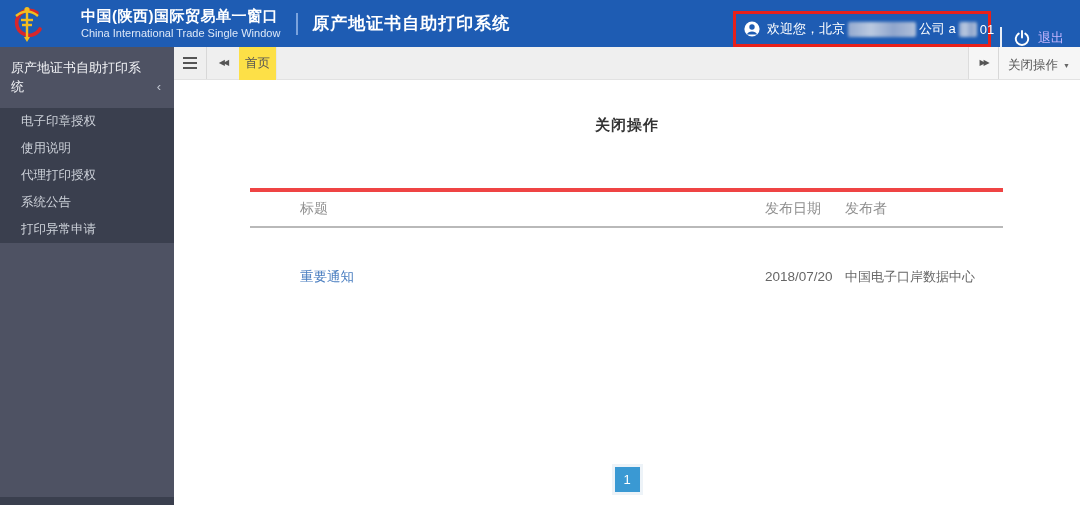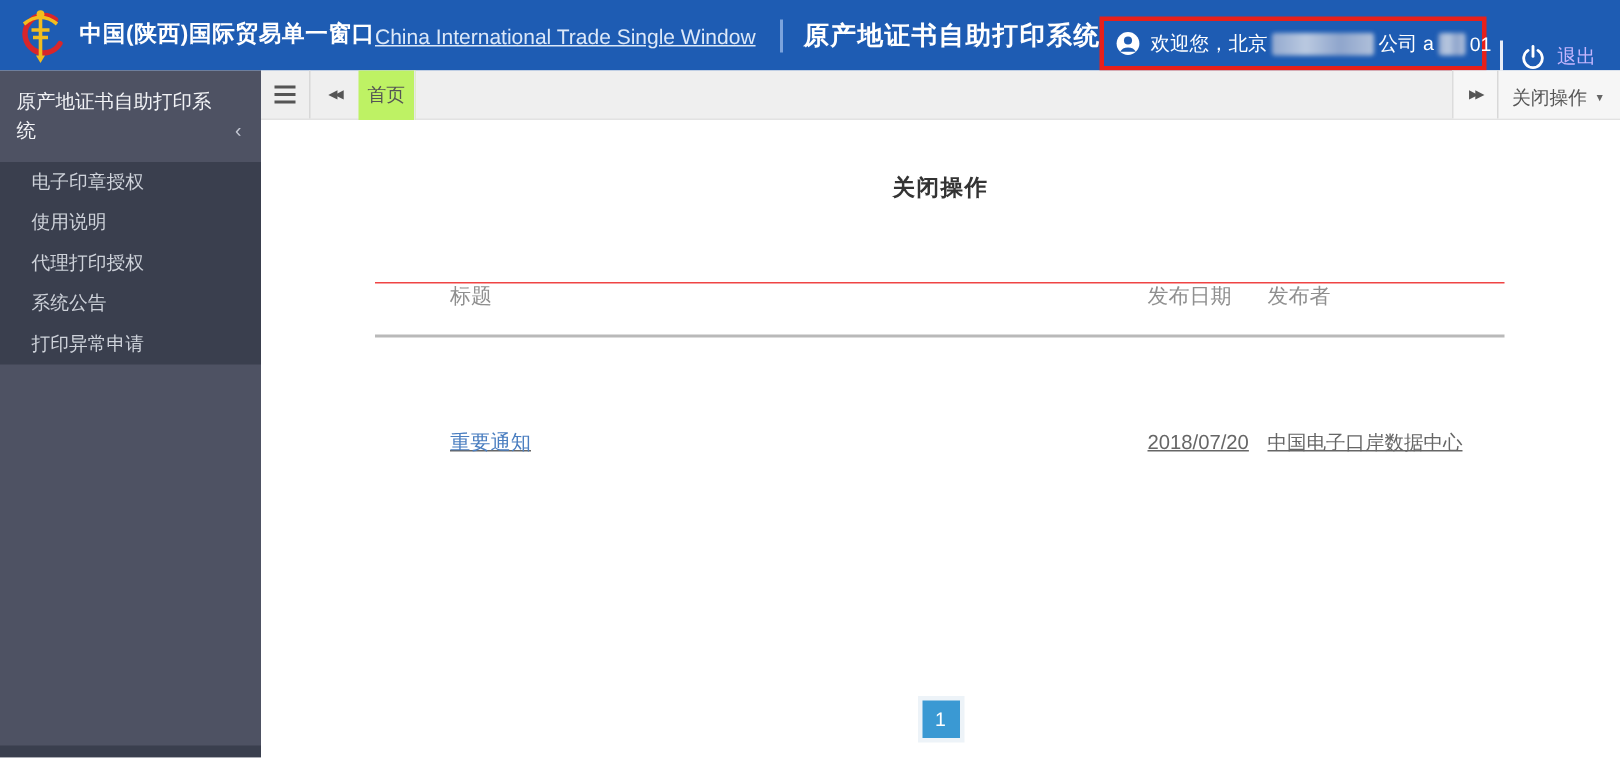--- a/index.html
+++ b/index.html
@@ -7,23 +7,23 @@
     width:1080px;height:505px;position:relative;overflow:hidden;
     font-family:"Liberation Sans","DejaVu Sans",sans-serif;
     -webkit-font-smoothing:antialiased;
   }
   
   .header{
     position:absolute;left:0;top:0;width:1080px;height:47px;
     background:#1e5cb3;display:flex;align-items:center;color:#fff;
   }
   .logo{width:36px;height:40px;margin:0 8px 0 9px;flex:0 0 auto;}
-  .brand{display:flex;flex-direction:row;line-height:1.1;}
+  .brand{display:flex;flex-direction:column;line-height:1.1;margin-left:28px;}
   .brand-title{font-size:15px;font-weight:bold;letter-spacing:.5px;}
-  .brand-sub{font-size:14px;color:#dce8f8;margin-top:2px;text-decoration:underline;}
+  .brand-sub{font-size:11px;color:#dce8f8;margin-top:2px;}
   .brand-divider{width:2px;height:22px;background:#7ba3dd;margin:0 14px 0 16px;}
   .app-title{font-size:17px;font-weight:bold;letter-spacing:1px;}
   .header-right{position:absolute;right:0;top:0;height:47px;display:flex;align-items:flex-end;}
   .user-box{
     box-sizing:border-box;width:258px;height:36px;
     border:3px solid #e8201a;display:flex;align-items:center;
     padding-left:8px;white-space:nowrap;
   }
   .user-icon{width:16px;height:16px;margin-right:7px;flex:0 0 auto;}
   .welcome-text{font-size:13px;color:#fff;display:flex;align-items:center;}
@@ -61,21 +61,21 @@
     display:flex;align-items:stretch;
   }
   .tab-tool{
     width:32px;display:flex;align-items:center;justify-content:center;cursor:pointer;
   }
   .vdiv{width:1px;background:#d8d8d8;}
   .hamburger{display:flex;flex-direction:column;gap:3px;}
   .hamburger b{display:block;width:14px;height:2px;background:#555;}
   .arrow-glyph{font-size:8px;color:#555;letter-spacing:-2px;line-height:1;}
   .tab-active{
-    width:37px;background:#bef264;display:flex;align-items:center;justify-content:center;
+    width:37px;background:#fde047;display:flex;align-items:center;justify-content:center;
     font-size:12.5px;color:#555;cursor:pointer;border-right:1px solid #e7e7e7;
     margin-bottom:-1px;z-index:2;
   }
   .tabbar-right{
     position:absolute;right:0;top:0;height:32px;display:flex;align-items:stretch;
     background:#f6f6f6;border-left:1px solid #dcdcdc;
   }
   .tab-tool-r{width:29px;display:flex;align-items:center;justify-content:center;cursor:pointer;}
   .close-ops{
     display:flex;align-items:center;padding:4px 10px 0 9px;gap:5px;
@@ -83,28 +83,28 @@
   }
   .caret{font-size:7px;color:#666;}
   
   .content{position:absolute;left:174px;top:80px;width:906px;height:425px;background:#fff;}
   .main-title{
     position:absolute;top:36px;left:0;right:0;text-align:center;
     font-size:15px;font-weight:bold;color:#333;letter-spacing:1px;
   }
   .notice-table{position:absolute;left:76px;top:108px;width:753px;}
   .t-head{
-    display:flex;height:34px;
-    border-top:1px solid #ef4444;border-bottom:2px solid #b9b9b9;
+    display:flex;align-items:center;height:34px;
+    border-top:4px solid #ef4444;border-bottom:2px solid #b9b9b9;
     color:#8f8f8f;font-size:14px;
   }
   .col-title{box-sizing:border-box;width:515px;padding-left:50px;}
   .col-date{width:80px;}
   .col-publisher{flex:1;}
-  .t-row{display:flex;align-items:baseline;padding-top:61px;font-size:13.5px;color:#666;text-decoration:underline;}
+  .t-row{display:flex;align-items:baseline;padding-top:40px;font-size:13.5px;color:#666;}
   .row-link{color:#4a7ec0;cursor:pointer;text-decoration:none;}
   .row-publisher{font-size:13px;}
   .pagination{position:absolute;left:0;right:0;top:387px;display:flex;justify-content:center;}
   .page-btn{
     width:25px;height:25px;background:#3a99d3;color:#fff;font-size:13px;
     display:flex;align-items:center;justify-content:center;cursor:pointer;
     box-shadow:0 0 0 3px #edf3f8;
   }
 </style>
 </head>

